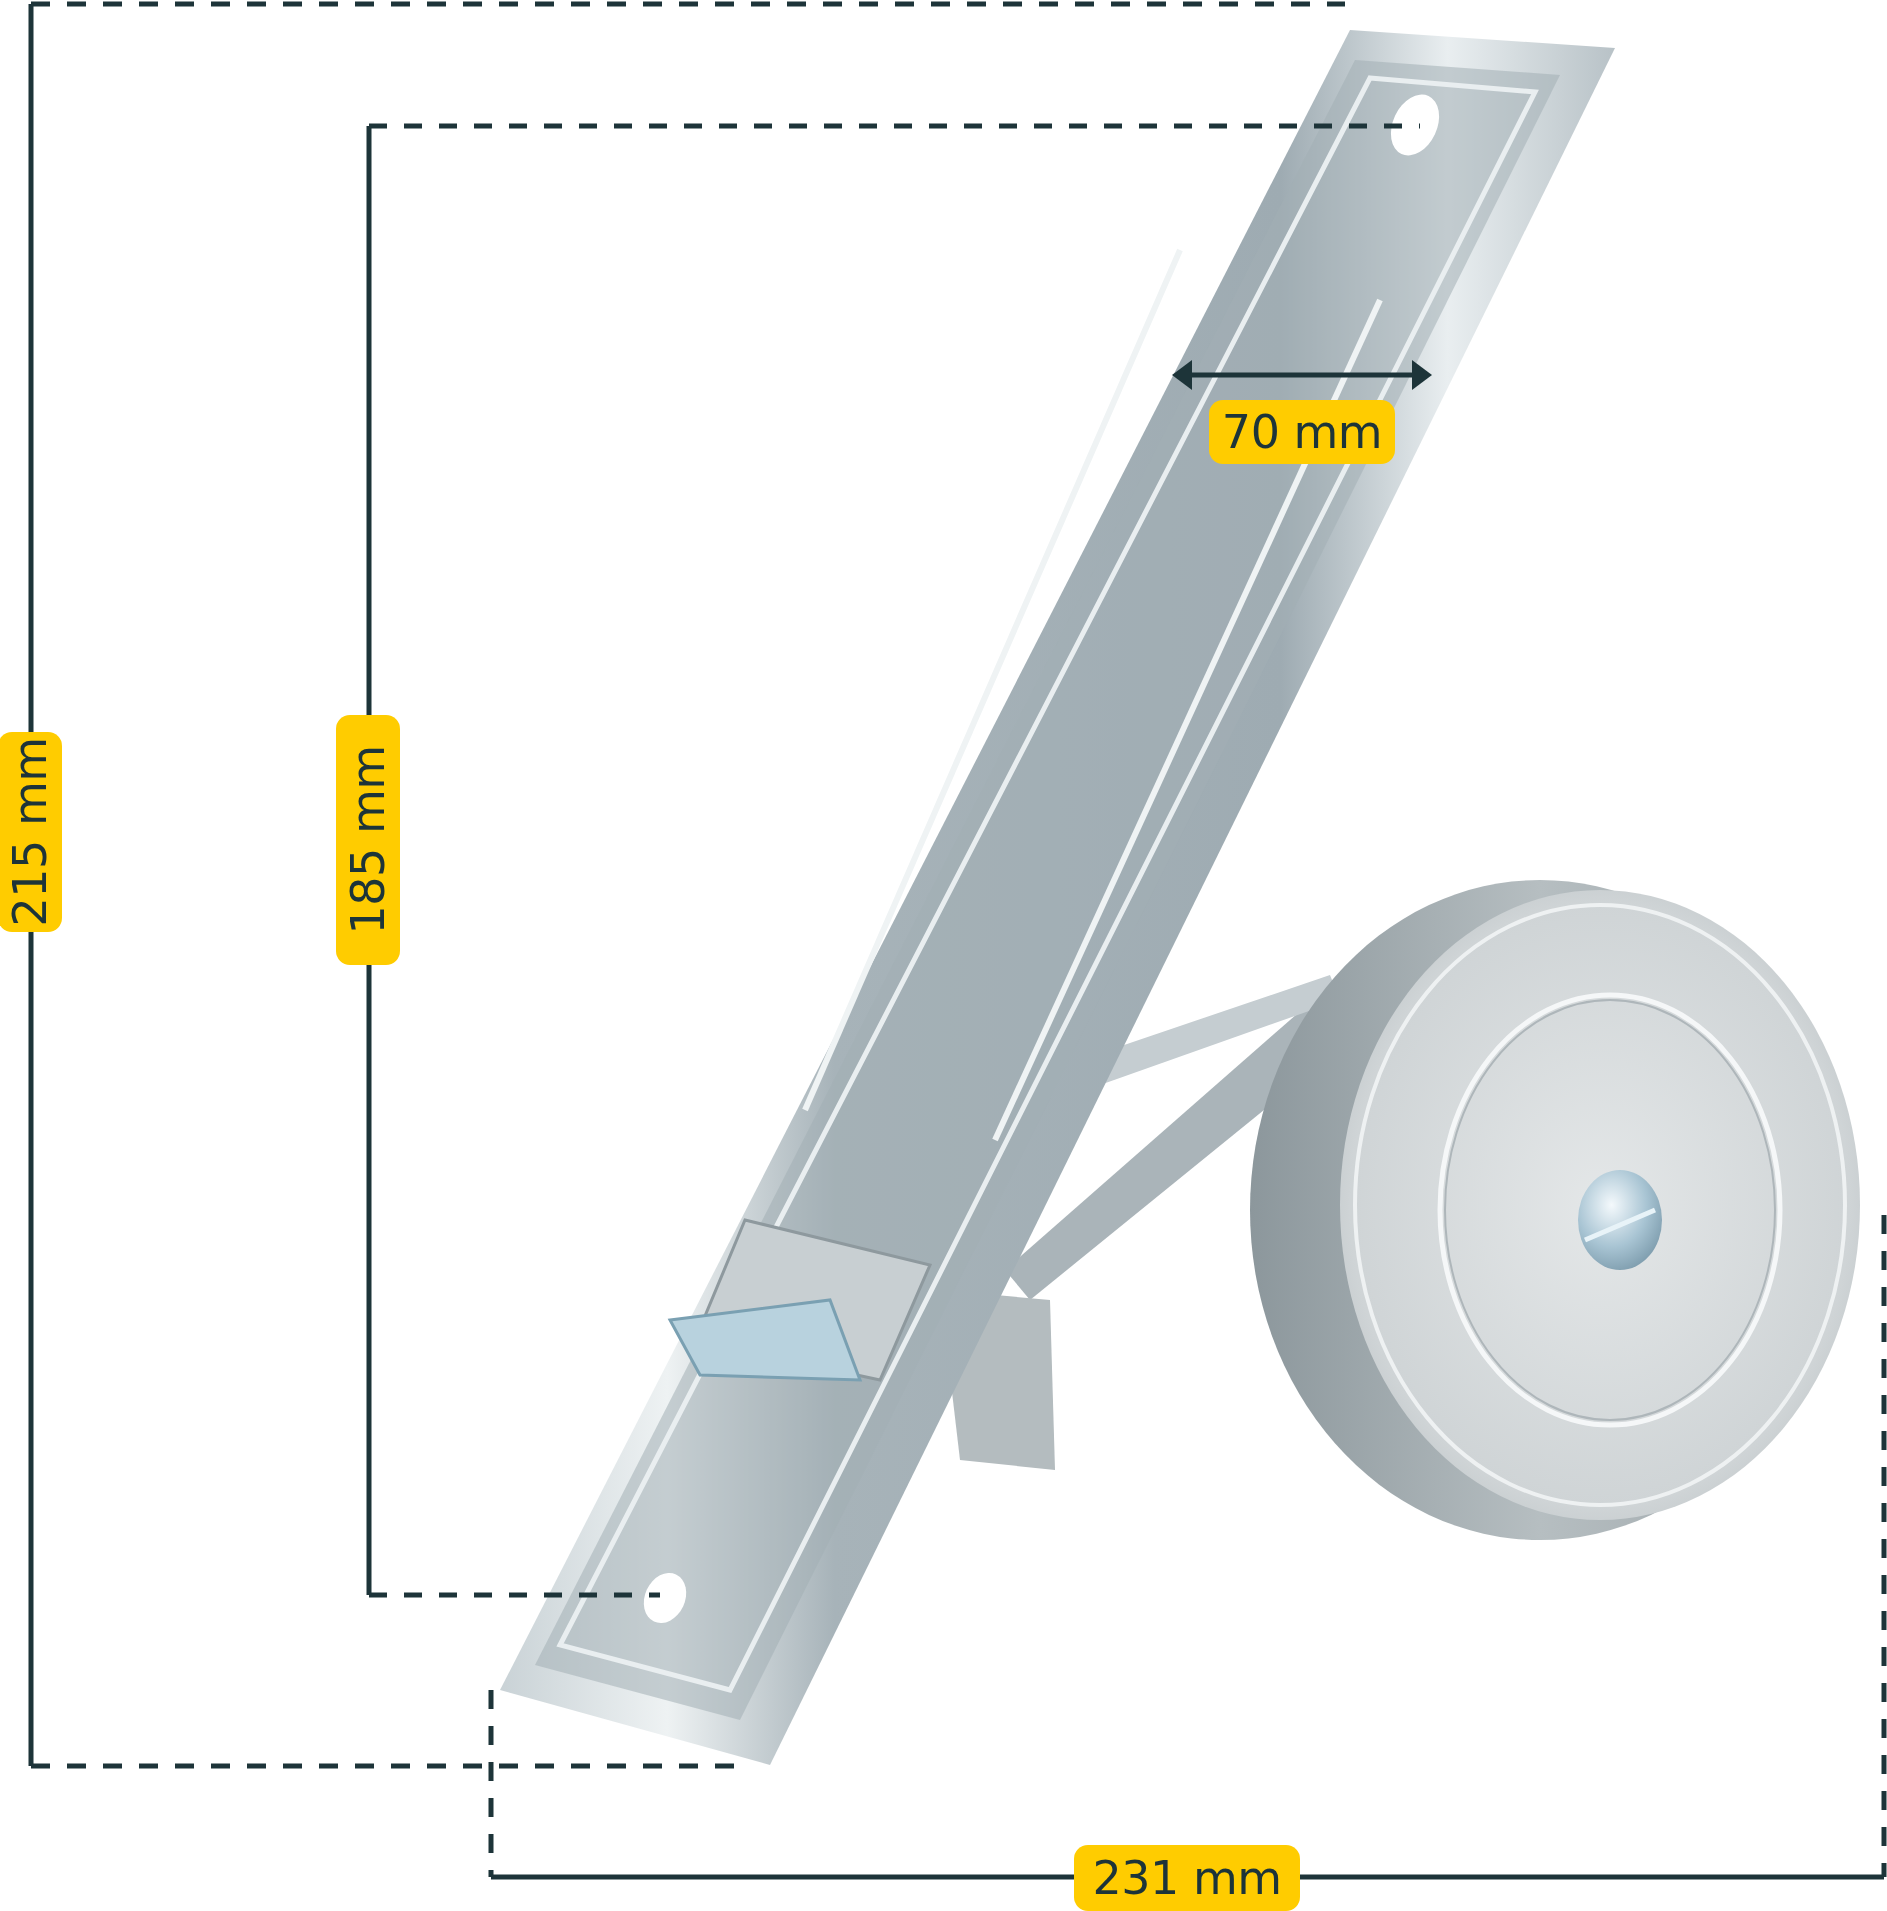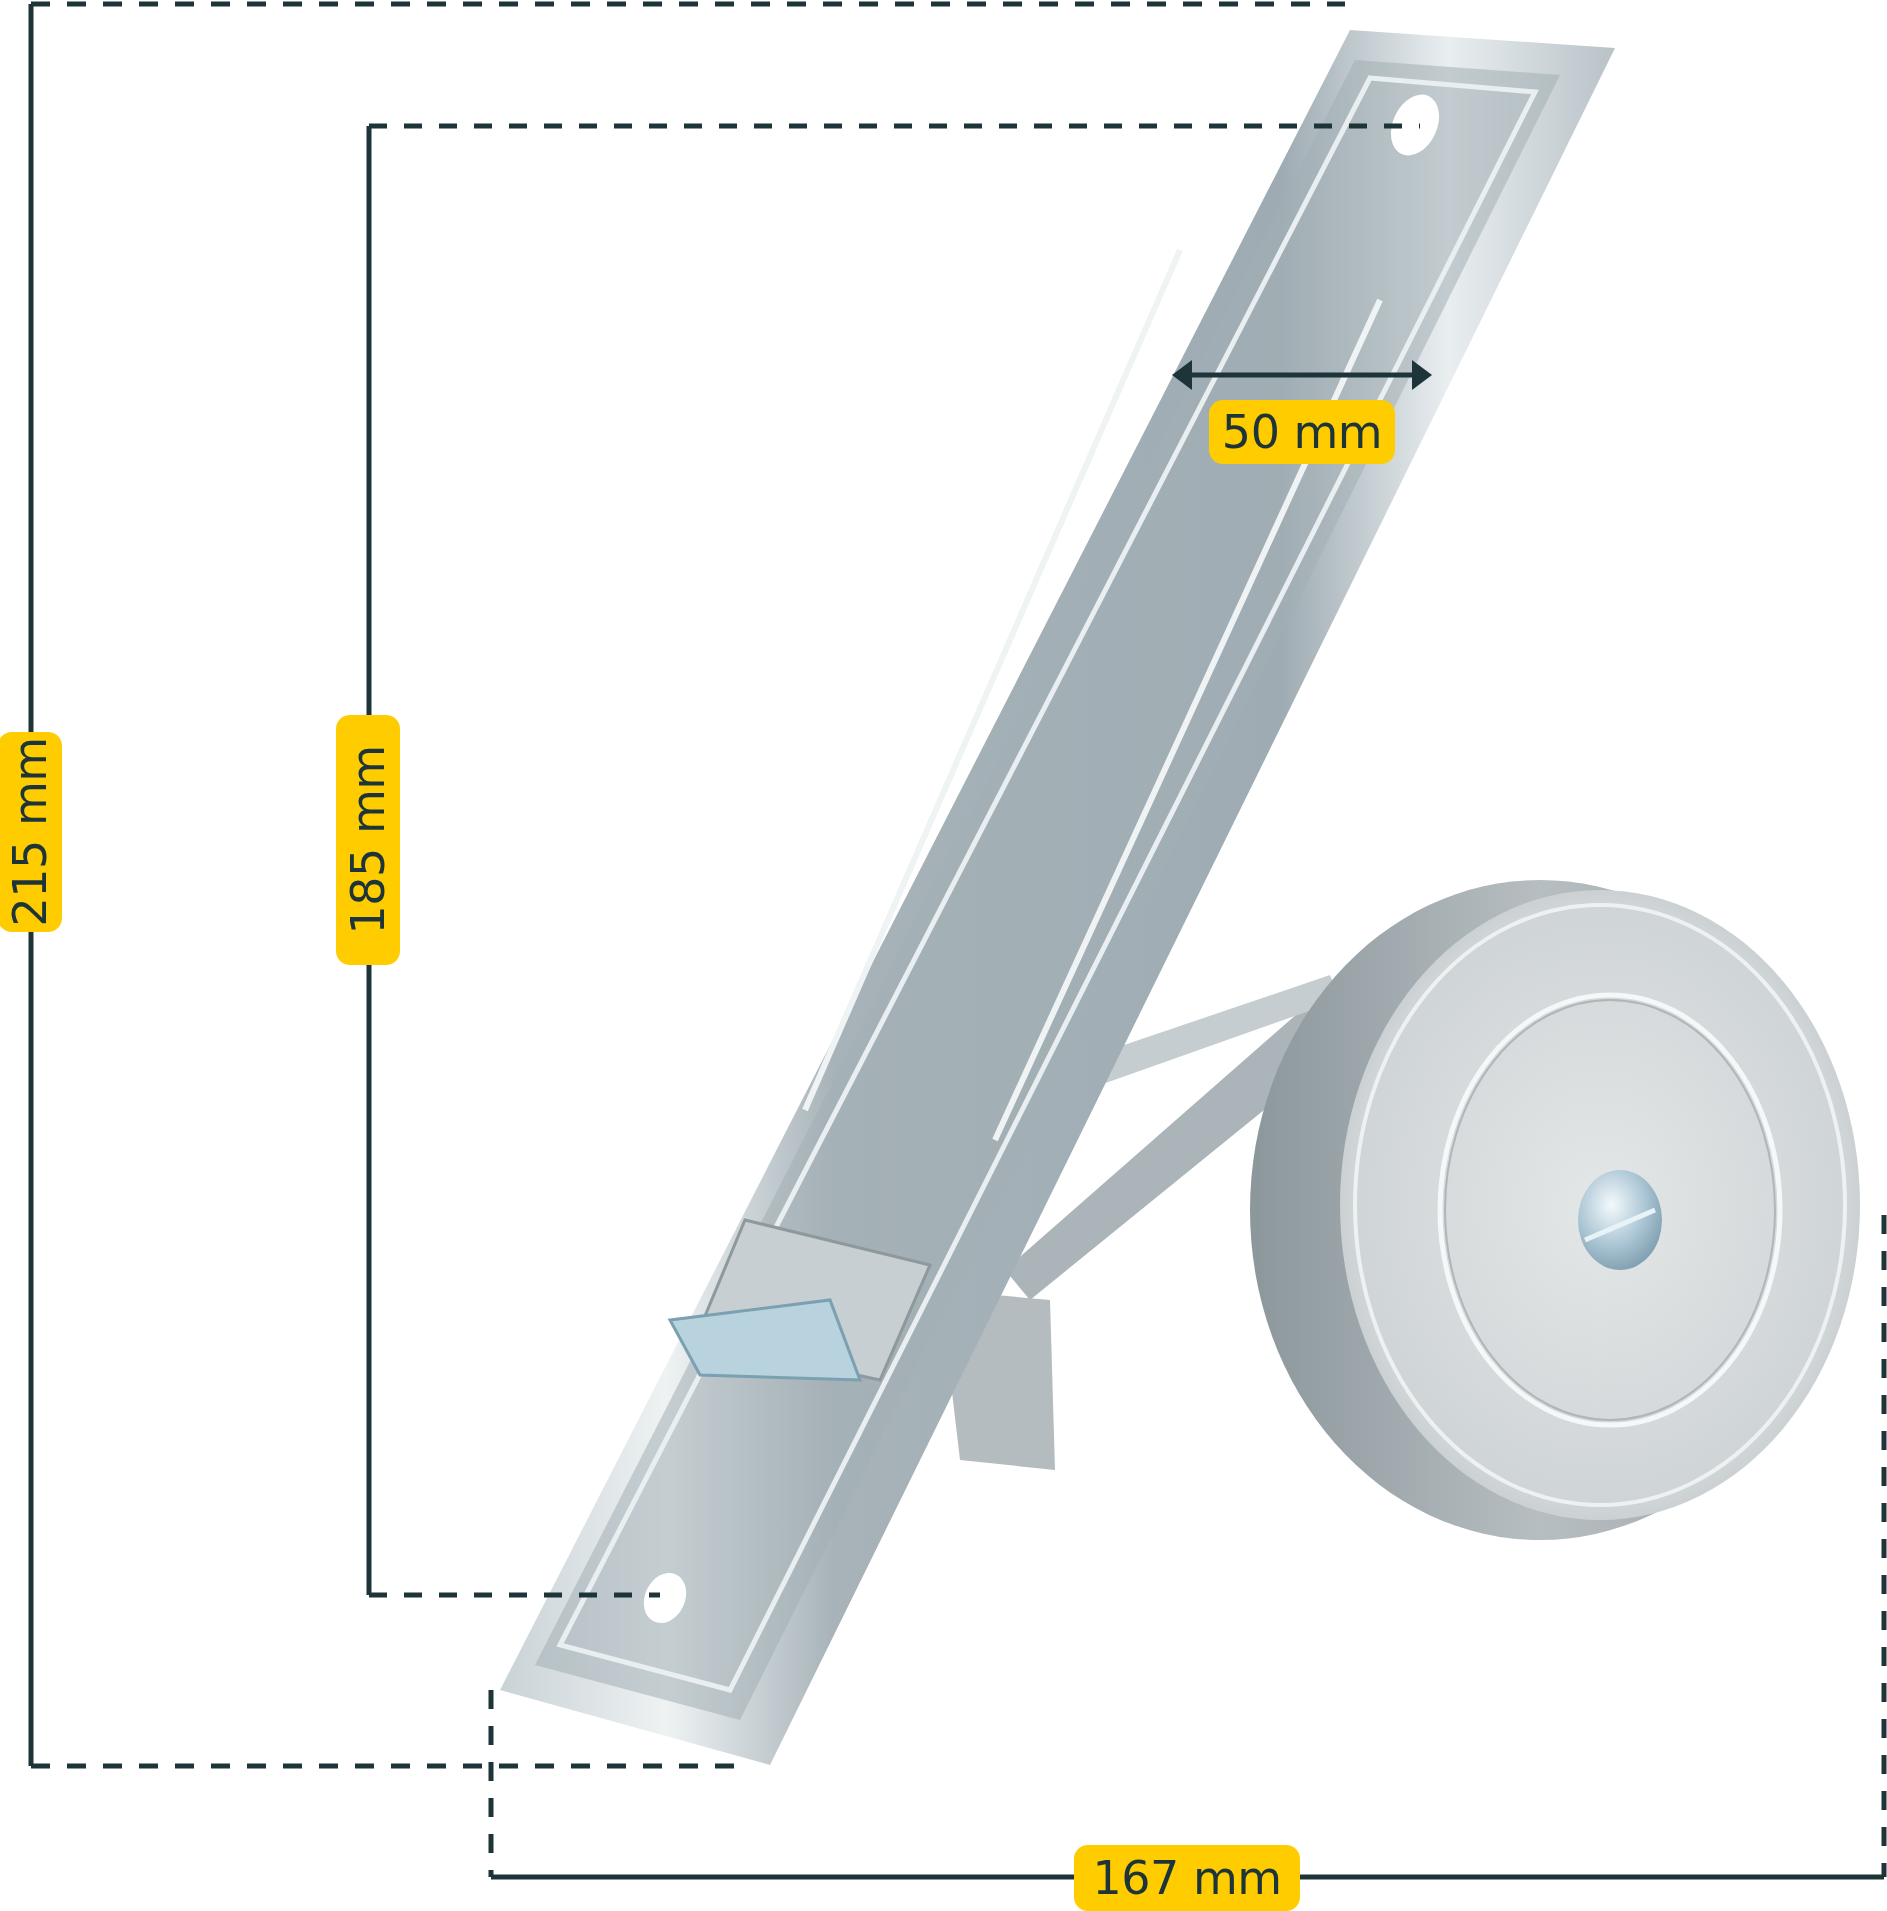--- a/index.html
+++ b/index.html
@@ -96,17 +96,17 @@
   </g>
 </svg>
 
 <div class="label vertical" style="left:-70px; top:800px; width:200px; height:64px; transform: rotate(-90deg);">
   <span>215 mm</span>
 </div>
 <div class="label vertical" style="left:243px; top:808px; width:250px; height:64px; transform: rotate(-90deg);">
   <span>185 mm</span>
 </div>
 <div class="label" style="left:1209px; top:400px; width:186px; height:64px;">
-  <span>50 mm</span>
+  <span>70 mm</span>
 </div>
 <div class="label" style="left:1074px; top:1845px; width:226px; height:66px;">
-  <span>167 mm</span>
+  <span>231 mm</span>
 </div>
 
 </body></html>

